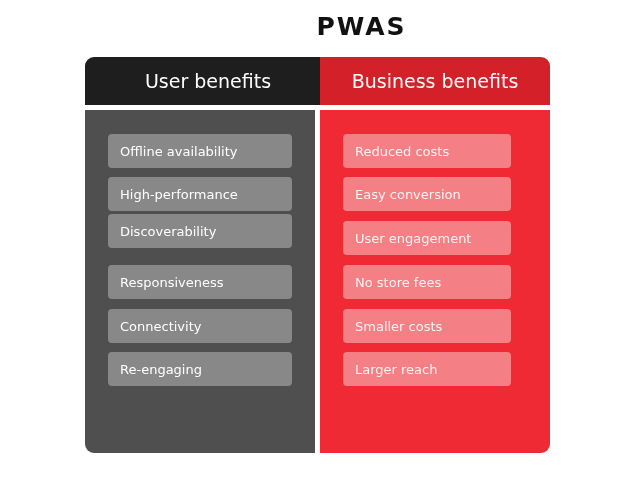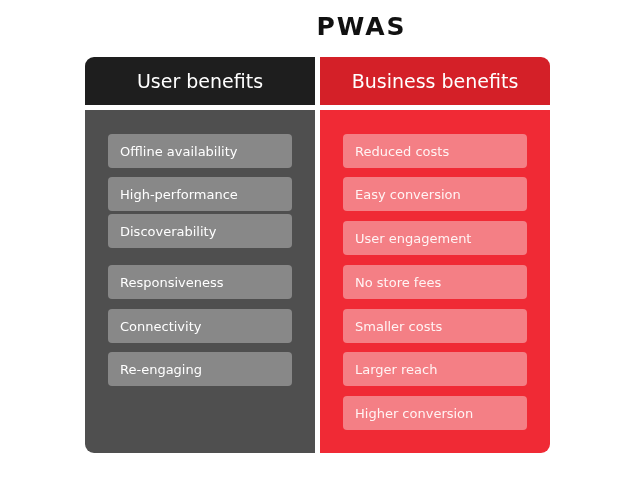--- a/index.html
+++ b/index.html
@@ -1,26 +1,26 @@
 <!DOCTYPE html>
 <html><head>
 <meta charset="utf-8">
 <style>
   html, body { margin:0; padding:0; }
   body { width:635px; height:491px; background:#ffffff; position:relative; overflow:hidden; font-family:"DejaVu Sans", sans-serif; }
   .title { position:absolute; left:0; width:635px; top:12px; text-align:center; font-size:25px; font-weight:bold; color:#111; letter-spacing:2px; font-family:"DejaVu Sans", sans-serif;margin-left:44px; }
   .head { position:absolute; top:57px; height:48px; display:flex; align-items:center; justify-content:center; color:#fff; font-size:19px; }
-  .head.left { left:85px; width:230px; background:#1e1e1e; border-radius:9px 0 0 0; }
+  .head.left { left:85px; width:230px; background:#1e1e1e; border-radius:9px 0 0 0;padding-left:8px; }
   .head.right { left:320px; width:230px; background:#d42028; border-radius:0 9px 0 0; }
   .body { position:absolute; top:110px; height:343px; }
   .body.left { left:85px; width:230px; background:#4f4f4f; border-radius:0 0 0 9px; }
   .body.right { left:320px; width:230px; background:#f02a35; border-radius:0 0 9px 0; }
   .chip { position:absolute; height:34px; border-radius:4px; display:flex; align-items:center; padding-left:12px; box-sizing:border-box; color:#ffffff; font-size:13px; }
   .left .chip { left:23px; width:184px; background:#888888; }
-  .right .chip { left:23px; width:184px; background:#f47f85; color:#fff4f4; }
+  .right .chip { left:23px; width:168px; background:#f47f85; color:#fff4f4; }
 </style>
 </head>
 <body>
 
 <div class="title">PWAS</div>
 
 <div class="head left">User benefits</div>
 <div class="head right">Business benefits</div>
 
 <div class="body left">
@@ -32,14 +32,13 @@
   <div class="chip" style="top:242px">Re-engaging</div>
 </div>
 
 <div class="body right">
   <div class="chip" style="top:24px">Reduced costs</div>
   <div class="chip" style="top:67px">Easy conversion</div>
   <div class="chip" style="top:111px">User engagement</div>
   <div class="chip" style="top:155px">No store fees</div>
   <div class="chip" style="top:199px">Smaller costs</div>
   <div class="chip" style="top:242px">Larger reach</div>
-  <div class="chip" style="top:286px">Higher conversion</div>
 </div>
 
 </body></html>

